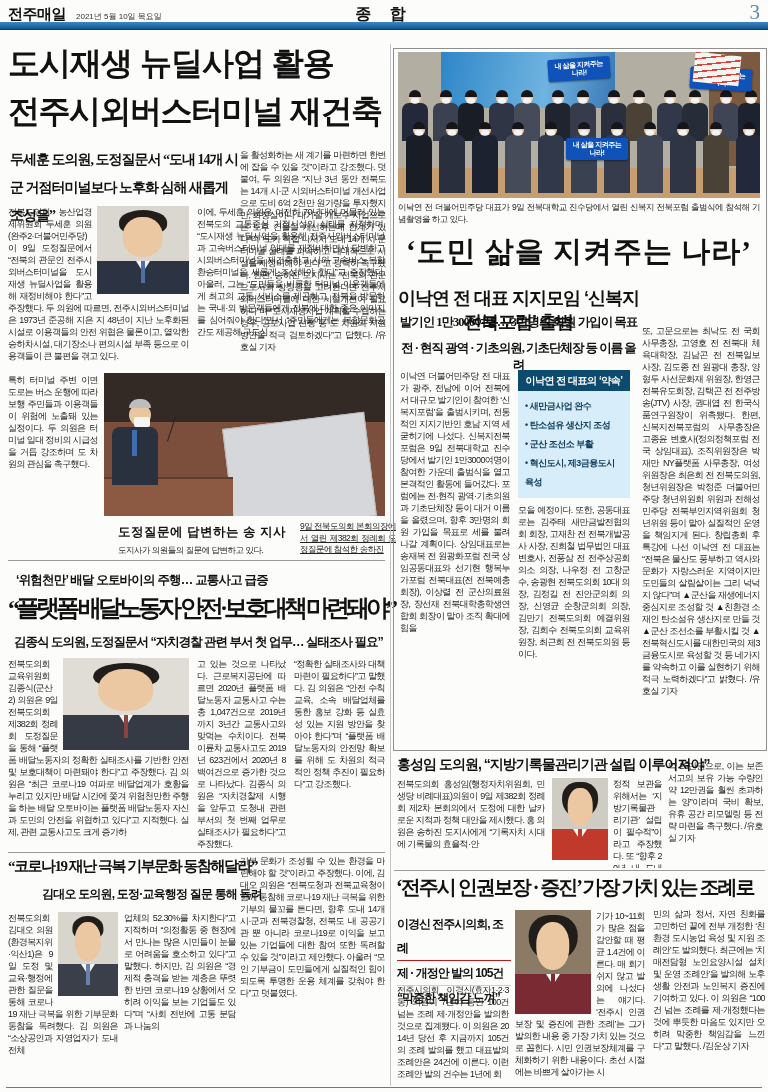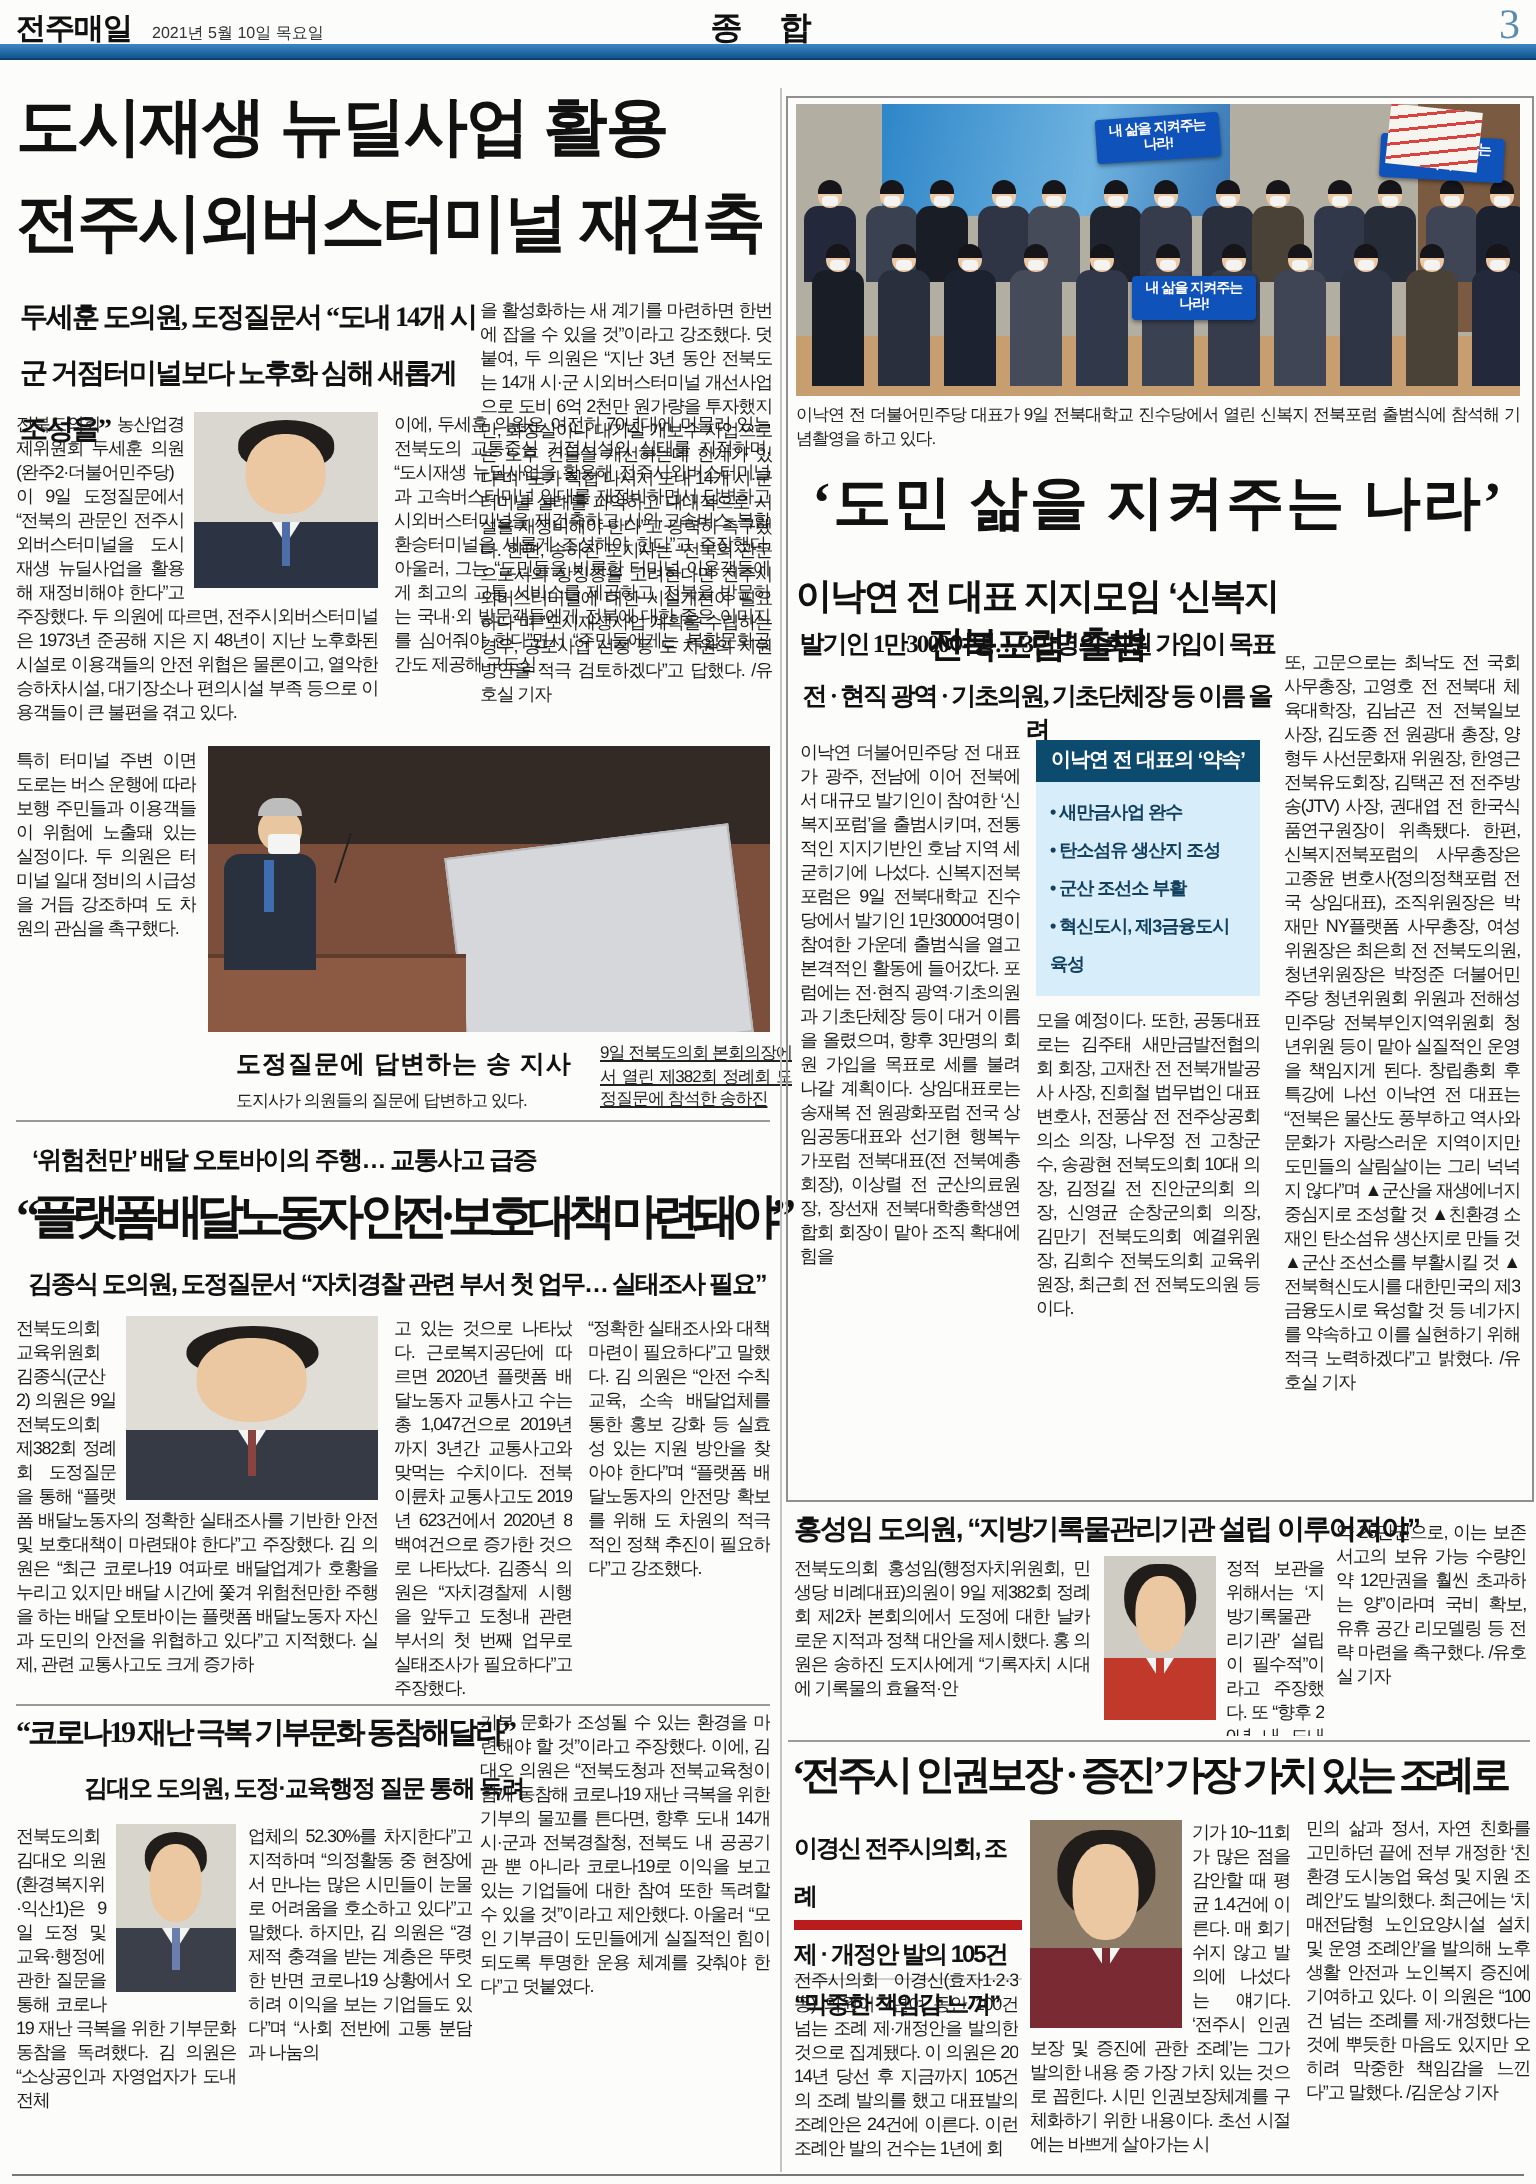--- a/index.html
+++ b/index.html
@@ -247,21 +247,21 @@
       <i class="p-suit"></i>
     </span>
   <span>정적 보관을 위해서는 ‘지방기록물관리기관’ 설립이 필수적”이라고 주장했다. 또 “향후 20년 내 도내 기록물 보존량은</span>
 </div>
 <div class="abs bt" style="left:668px;top:760px;width:95px;height:106px;"><span>약 25만권으로, 이는 보존서고의 보유 가능 수량인 약 12만권을 훨씬 초과하는 양”이라며 국비 확보, 유휴 공간 리모델링 등 전략 마련을 촉구했다. /유호실 기자</span></div>
 
 <div class="abs hr" style="left:394px;top:870px;width:371px;"></div>
 
 <div class="abs serif" style="left:396px;top:874px;width:368px;font-size:20px;font-weight:bold;letter-spacing:-2px;white-space:nowrap;">‘전주시 인권보장 · 증진’ 가장 가치 있는 조례로</div>
 <div class="abs" style="left:397px;top:912px;width:114px;font-size:12px;font-weight:bold;letter-spacing:-1px;line-height:24px;">
-  <div style="border-bottom:5px solid #b91c1c;">이경신 전주시의회, 조례</div>
+  <div style="border-bottom:1px solid #b91c1c;">이경신 전주시의회, 조례</div>
   <div style="border-bottom:1px solid #cfcfcf;">제 · 개정안 발의 105건</div>
   <div>“막중한 책임감 느껴”</div>
 </div>
 <div class="abs bt" style="left:397px;top:984px;width:112px;height:104px;"><span>전주시의회 이경신(효자1·2·3동) 의원이 7년여 동안 100건 넘는 조례 제·개정안을 발의한 것으로 집계됐다. 이 의원은 2014년 당선 후 지금까지 105건의 조례 발의를 했고 대표발의 조례안은 24건에 이른다. 이런 조례안 발의 건수는 1년에 회</span></div>
 <div class="abs bt" style="left:515px;top:910px;width:130px;height:178px;">
   <span class="portrait f fl-l" style="width:76px;height:104px;--suit:#7a2a33;--bg:#8a7a66;--tie:#7a2a33;">
       <i class="p-hair"></i>
       <i class="p-head"></i>
       <i class="p-suit"></i>
     </span>

